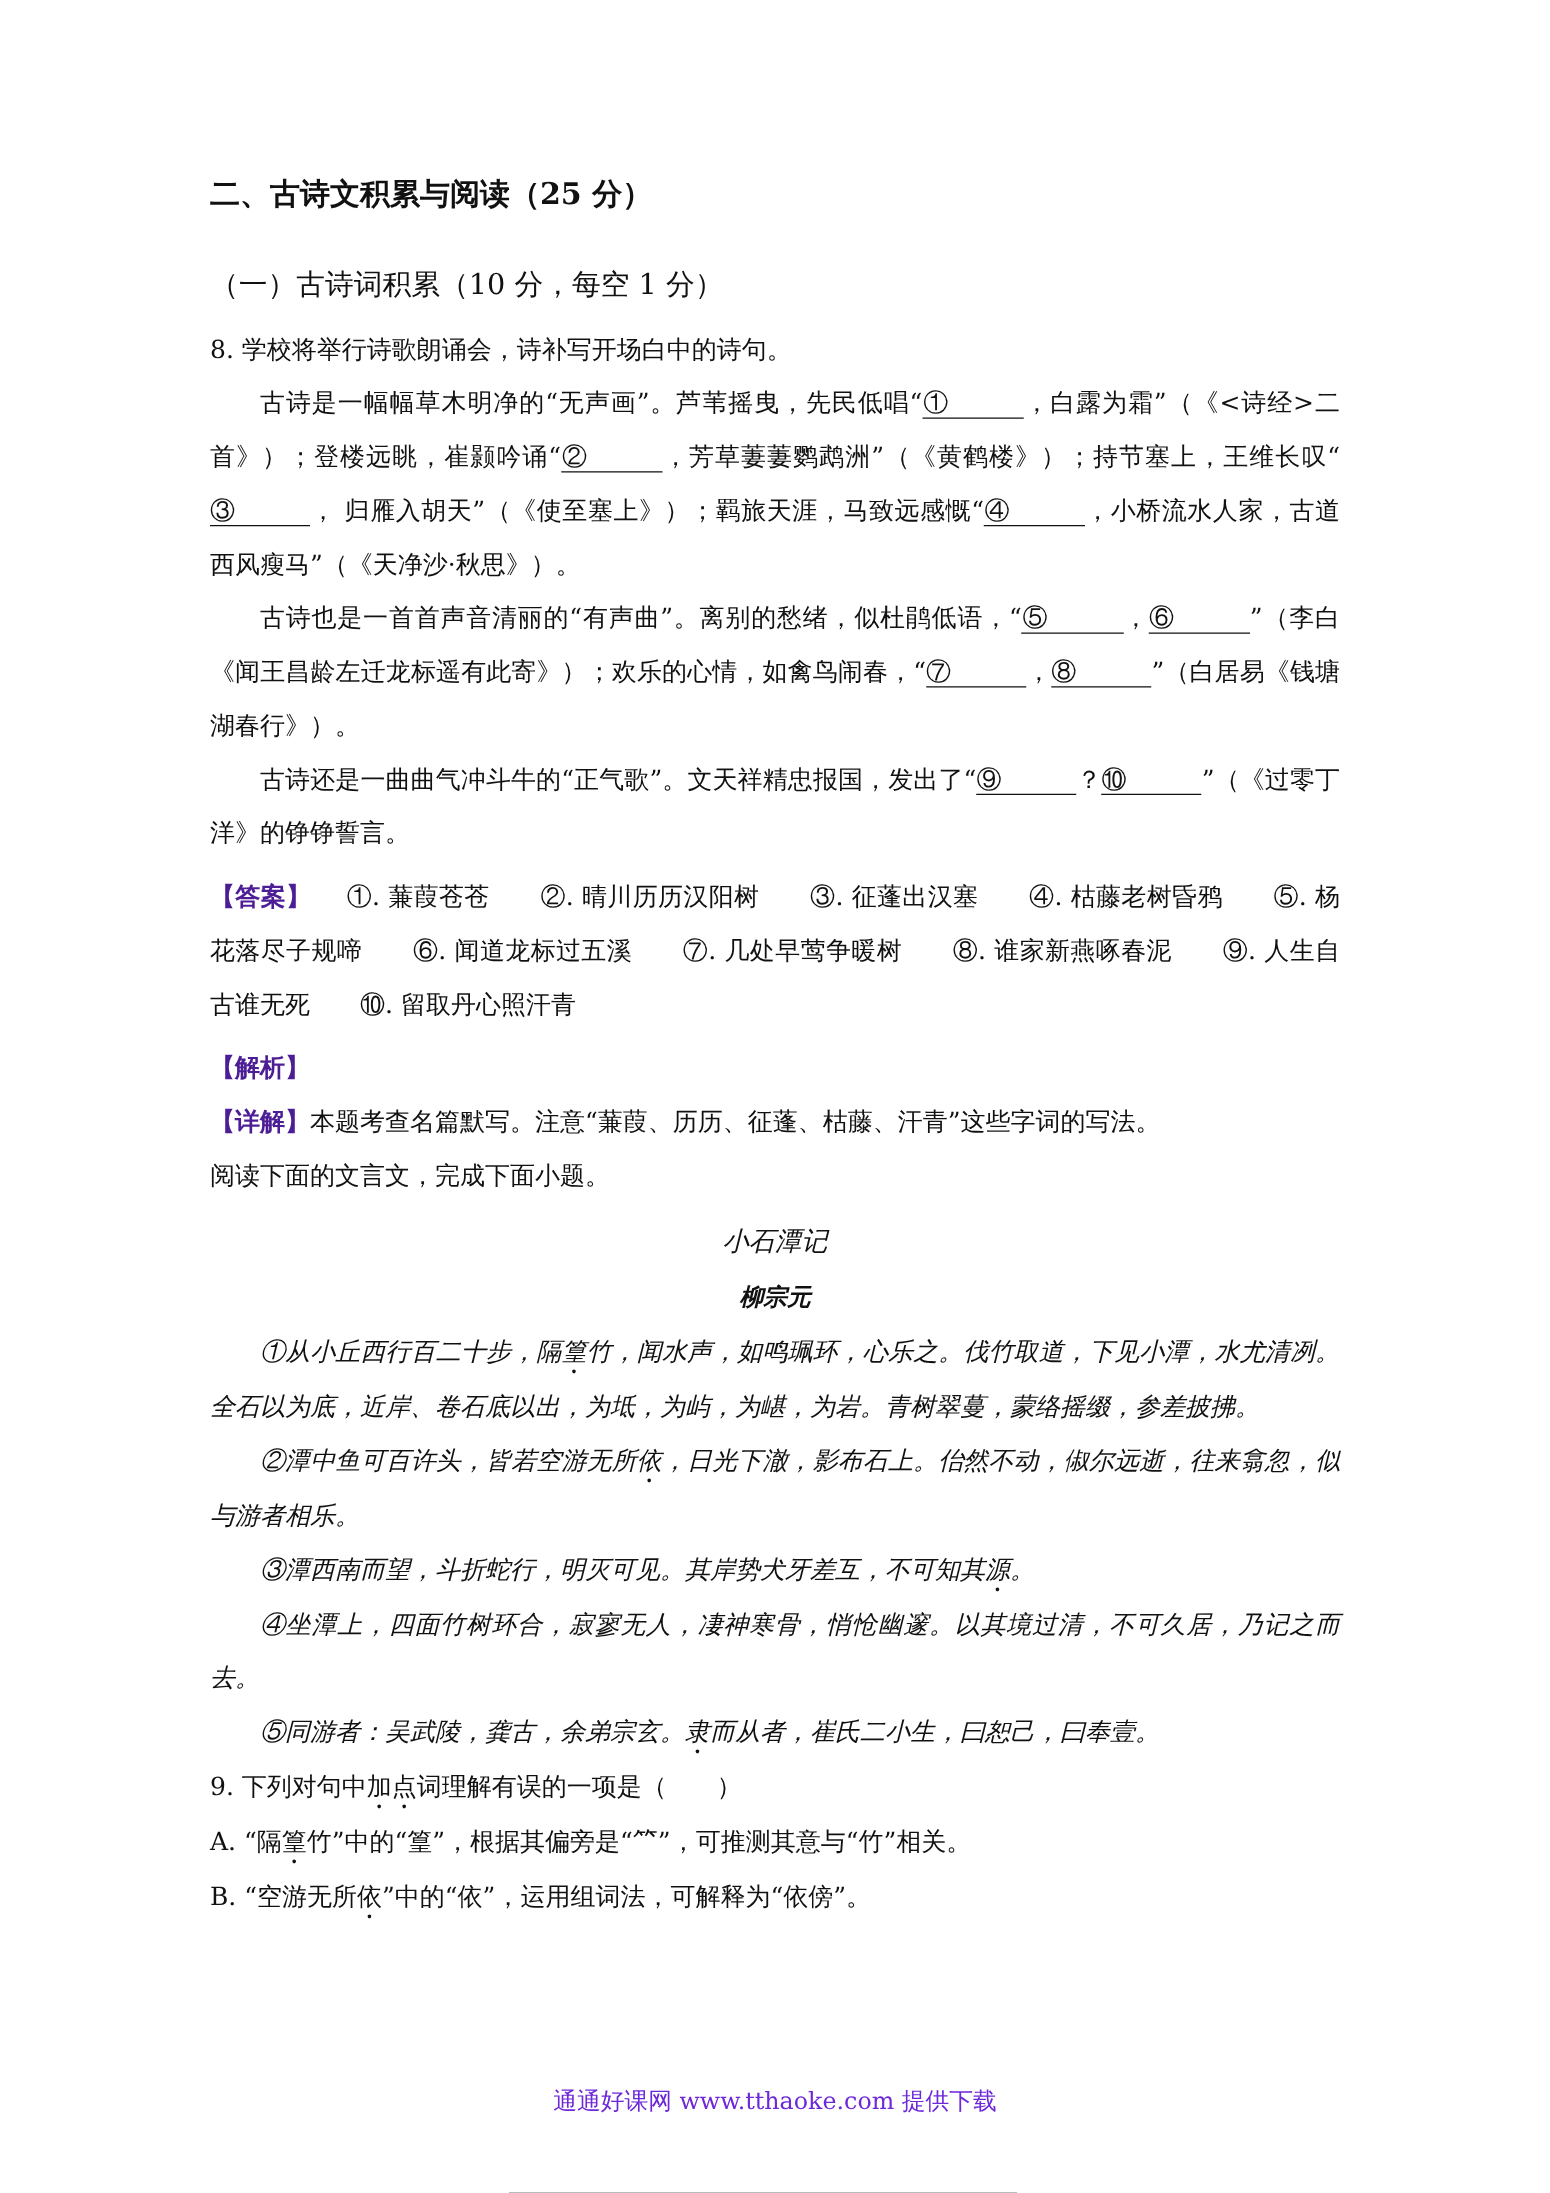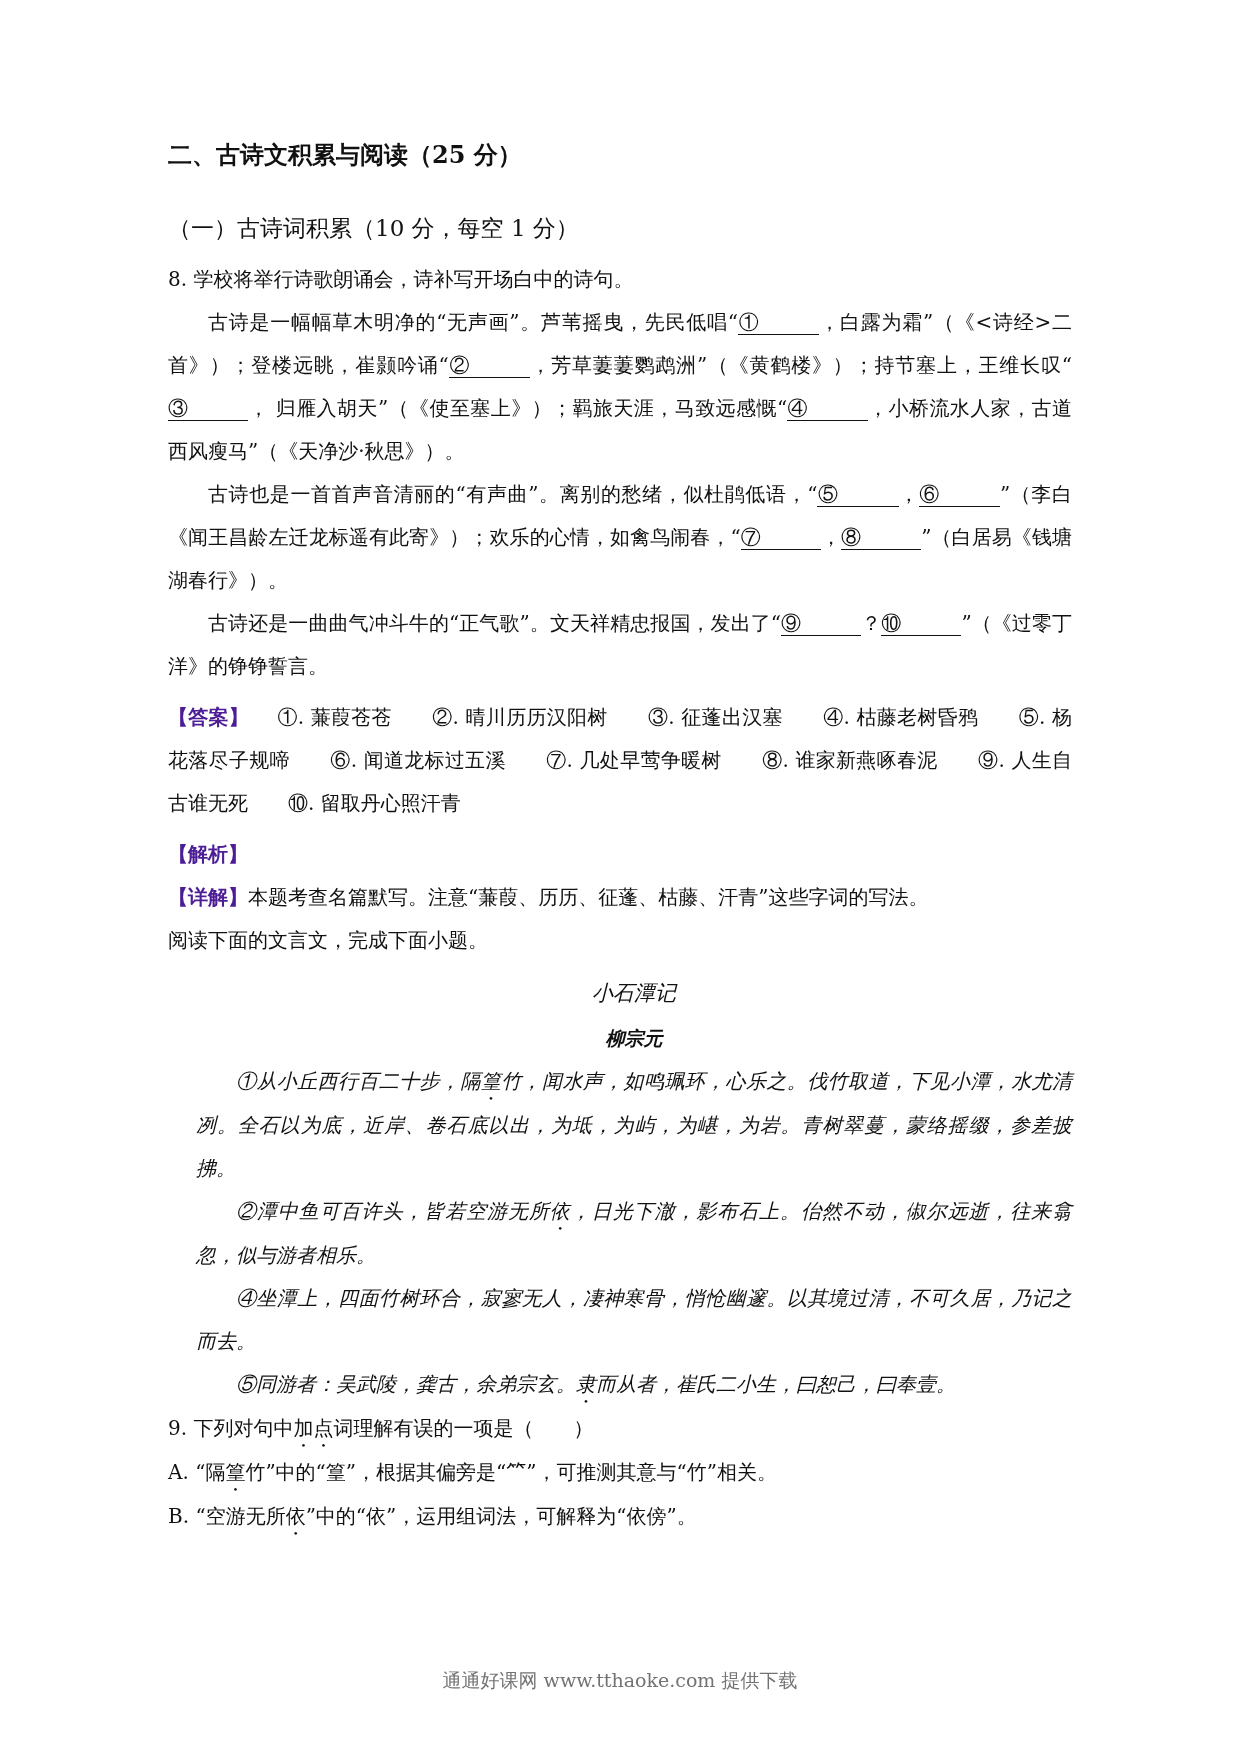--- a/index.html
+++ b/index.html
@@ -47,40 +47,39 @@
     text-emphasis-position:under left;
   }
   .label-blue{
     color:#4c1d95;
     font-weight:bold;
   }
   .answer-gap{display:inline-block;width:28px;}
   .kai{
     font-style:italic;
     font-family:"DejaVu Serif","Liberation Serif",serif;
-    margin-left:28px;
   }
   .center{text-align:center;}
   .essay-title{
     font-size:21px;
     margin-top:10px;
   }
   .essay-author{
     font-size:19px;
     margin-top:2px;
     font-weight:bold;
   }
   .footer{
     position:absolute;
     left:0;
     bottom:60px;
     width:100%;
     text-align:center;
     font-size:19px;
-    color:#737373;
+    color:#6d28d9;
     font-family:"DejaVu Serif","Liberation Serif",serif;
   }
   .mt{margin-top:8px;}
 </style>
 </head>
 <body>
 
 <div class="page">
   <div class="content">
 
@@ -101,20 +100,21 @@
     <p class="para"><span class="label-blue">【详解】</span><span>本题考查名篇默写。注意“蒹葭、历历、征蓬、枯藤、汗青”这些字词的写法。</span></p>
 
 
     <p class="para">阅读下面的文言文，完成下面小题。</p>
 
     <p class="para center kai essay-title">小石潭记</p>
     <p class="para center kai essay-author">柳宗元</p>
 
     <p class="para indent kai"><span>①从小丘西行百二十步，隔</span><span class="dot">篁</span><span>竹，闻水声，如鸣珮环，心乐之。伐竹取道，下见小潭，水尤清冽。全石以为底，近岸、卷石底以出，为坻，为屿，为嵁，为岩。青树翠蔓，蒙络摇缀，参差披拂。</span></p>
     <p class="para indent kai"><span>②潭中鱼可百许头，皆若空游无所</span><span class="dot">依</span><span>，日光下澈，影布石上。佁然不动，俶尔远逝，往来翕忽，似与游者相乐。</span></p>
+    <p class="para indent kai"><span>③潭西南而望，斗折蛇行，明灭可见。其岸势犬牙差互，不可知其</span><span class="dot">源</span><span>。</span></p>
     <p class="para indent kai"><span>④坐潭上，四面竹树环合，寂寥无人，凄神寒骨，悄怆幽邃。以其境过清，不可久居，乃记之而去。</span></p>
     <p class="para indent kai"><span>⑤同游者：吴武陵，龚古，余弟宗玄。</span><span class="dot">隶</span><span>而从者，崔氏二小生，曰恕己，曰奉壹。</span></p>
 
     <p class="para"><span>9.  下列对句中</span><span class="dot">加点</span><span>词理解有误的一项是（　　）</span></p>
     <p class="para"><span>A.  “隔</span><span class="dot">篁</span><span>竹”中的“篁”，根据其偏旁是“⺮”，可推测其意与“竹”相关。</span></p>
     <p class="para"><span>B.  “空游无所</span><span class="dot">依</span><span>”中的“依”，运用组词法，可解释为“依傍”。</span></p>
 
   </div>
 
   <div class="footer">通通好课网  www.tthaoke.com 提供下载</div>

